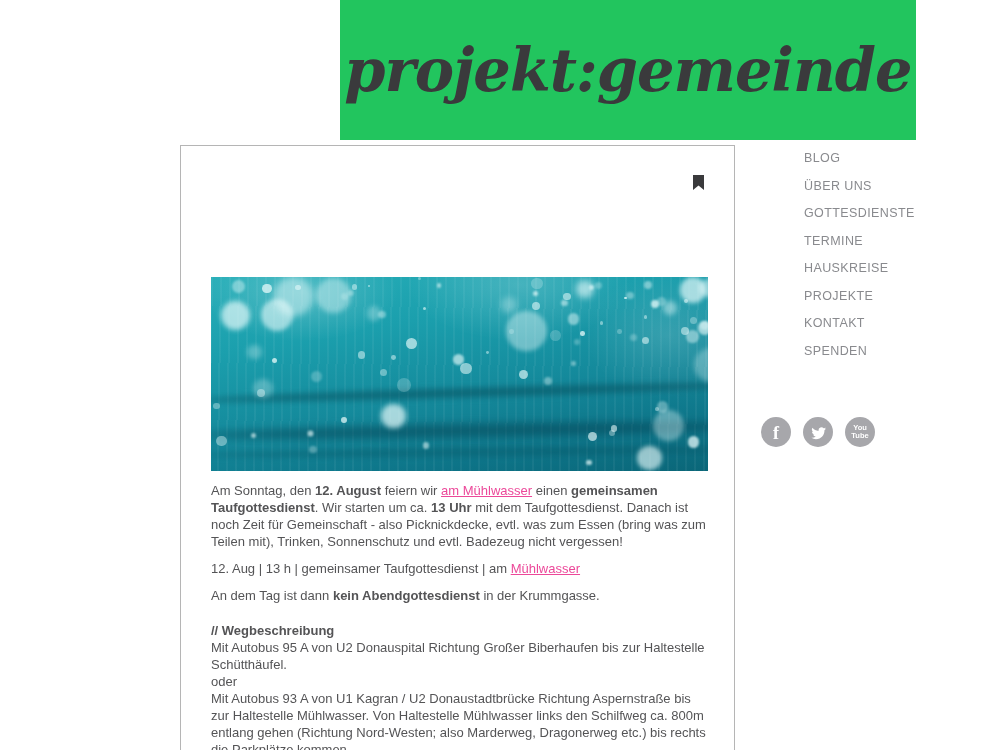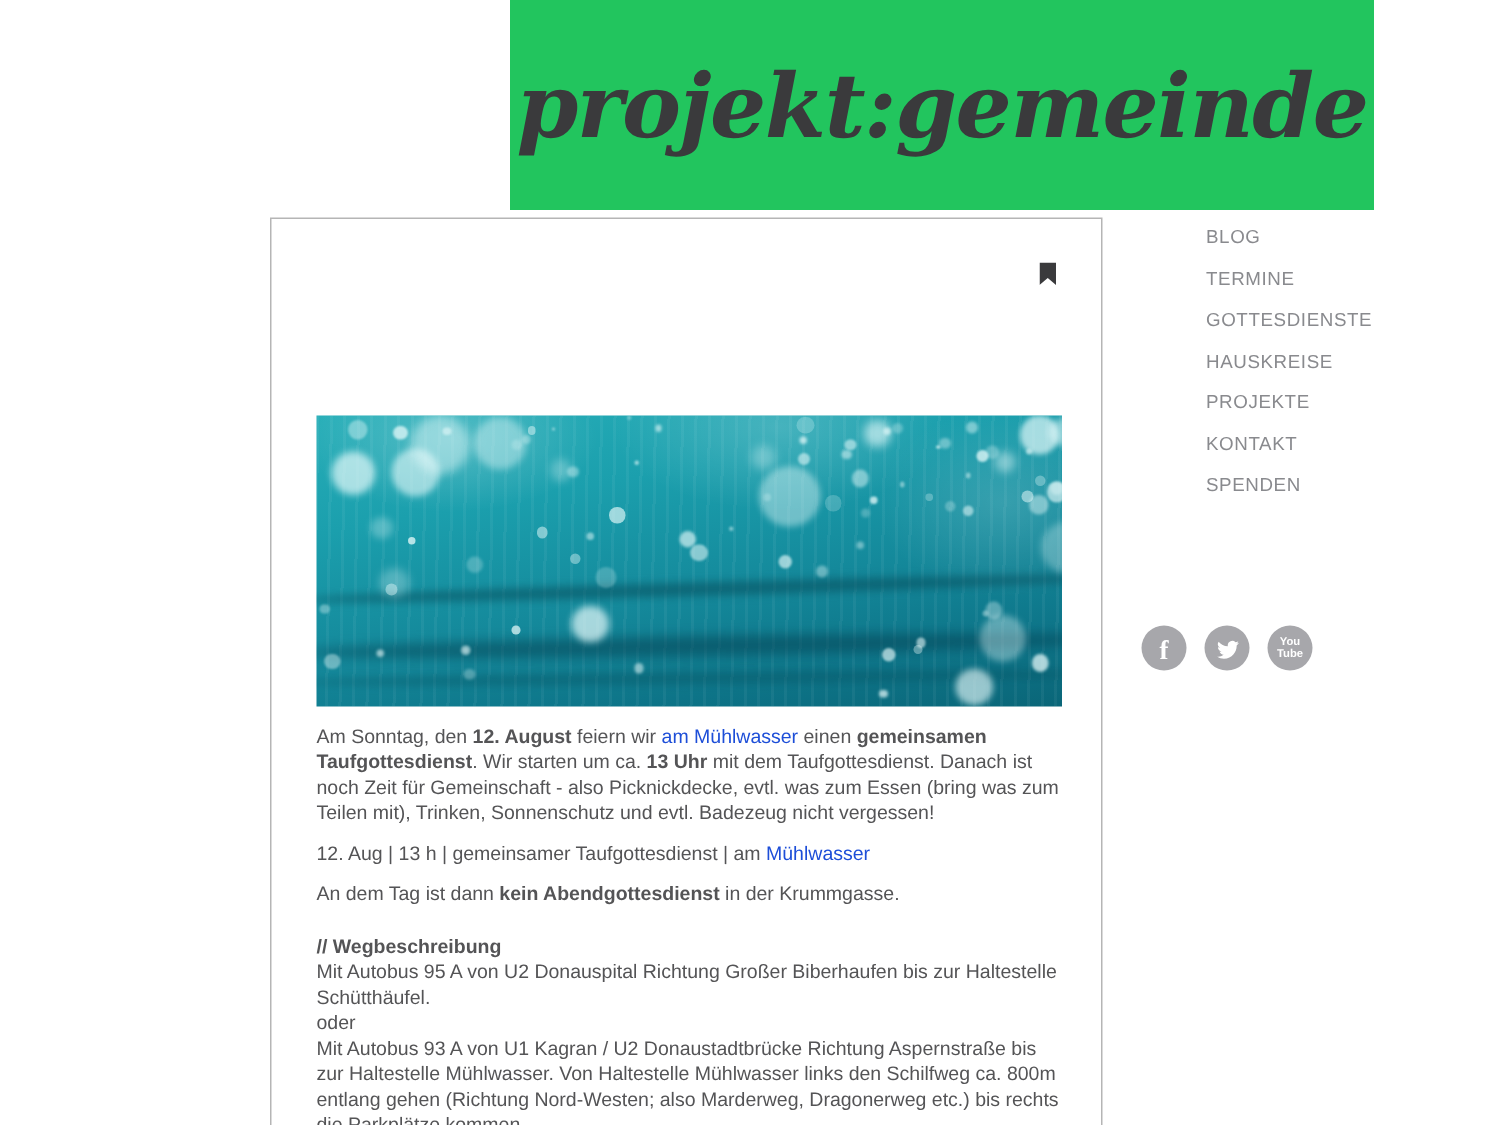--- a/index.html
+++ b/index.html
@@ -50,21 +50,21 @@
   .streak-3{top:88%;height:8px;background:rgba(6,80,95,0.40);filter:blur(3px);transform:rotate(-0.6deg);}
   .bubble{position:absolute;border-radius:50%;background:#eafcfc;}
 
   .article-body{
     position:absolute;left:30px;top:336px;width:500px;
     font-size:13px;line-height:17px;color:#545456;
   }
   .para{margin:0 0 10px 0;white-space:pre-line;}
   .para-directions{margin-top:18px;}
   .b{font-weight:bold;}
-  .lnk{color:#1d4ed8;cursor:pointer;}
+  .lnk{color:#ec4899;cursor:pointer;text-decoration:underline;}
 
   
   .sidebar-nav{position:absolute;left:804px;top:151px;}
   .nav-item{
     height:27.5px;font-size:12.5px;color:#898a8e;letter-spacing:0.4px;
     cursor:pointer;white-space:nowrap;
   }
 
   
   .social-row{position:absolute;left:761px;top:417px;display:flex;gap:12px;}
@@ -194,22 +194,23 @@
       <p class="para para-directions"><span class="b">// Wegbeschreibung</span><span>
 Mit Autobus 95 A von U2 Donauspital Richtung Großer Biberhaufen bis zur Haltestelle Schütthäufel.
 oder
 Mit Autobus 93 A von U1 Kagran / U2 Donaustadtbrücke Richtung Aspernstraße bis
 zur Haltestelle Mühlwasser. Von Haltestelle Mühlwasser links den Schilfweg ca. 800m entlang gehen (Richtung Nord-Westen; also Marderweg, Dragonerweg etc.) bis rechts die Parkplätze kommen.</span></p>
     </div>
 </div>
 
 <nav class="sidebar-nav">
     <div class="nav-item">BLOG</div>
+    <div class="nav-item">ÜBER UNS</div>
+    <div class="nav-item">GOTTESDIENSTE</div>
     <div class="nav-item">TERMINE</div>
-    <div class="nav-item">GOTTESDIENSTE</div>
     <div class="nav-item">HAUSKREISE</div>
     <div class="nav-item">PROJEKTE</div>
     <div class="nav-item">KONTAKT</div>
     <div class="nav-item">SPENDEN</div>
   </nav>
 
 <div class="social-row">
   <div class="social-circle">
     <span class="fb-glyph">f</span>
   </div>

